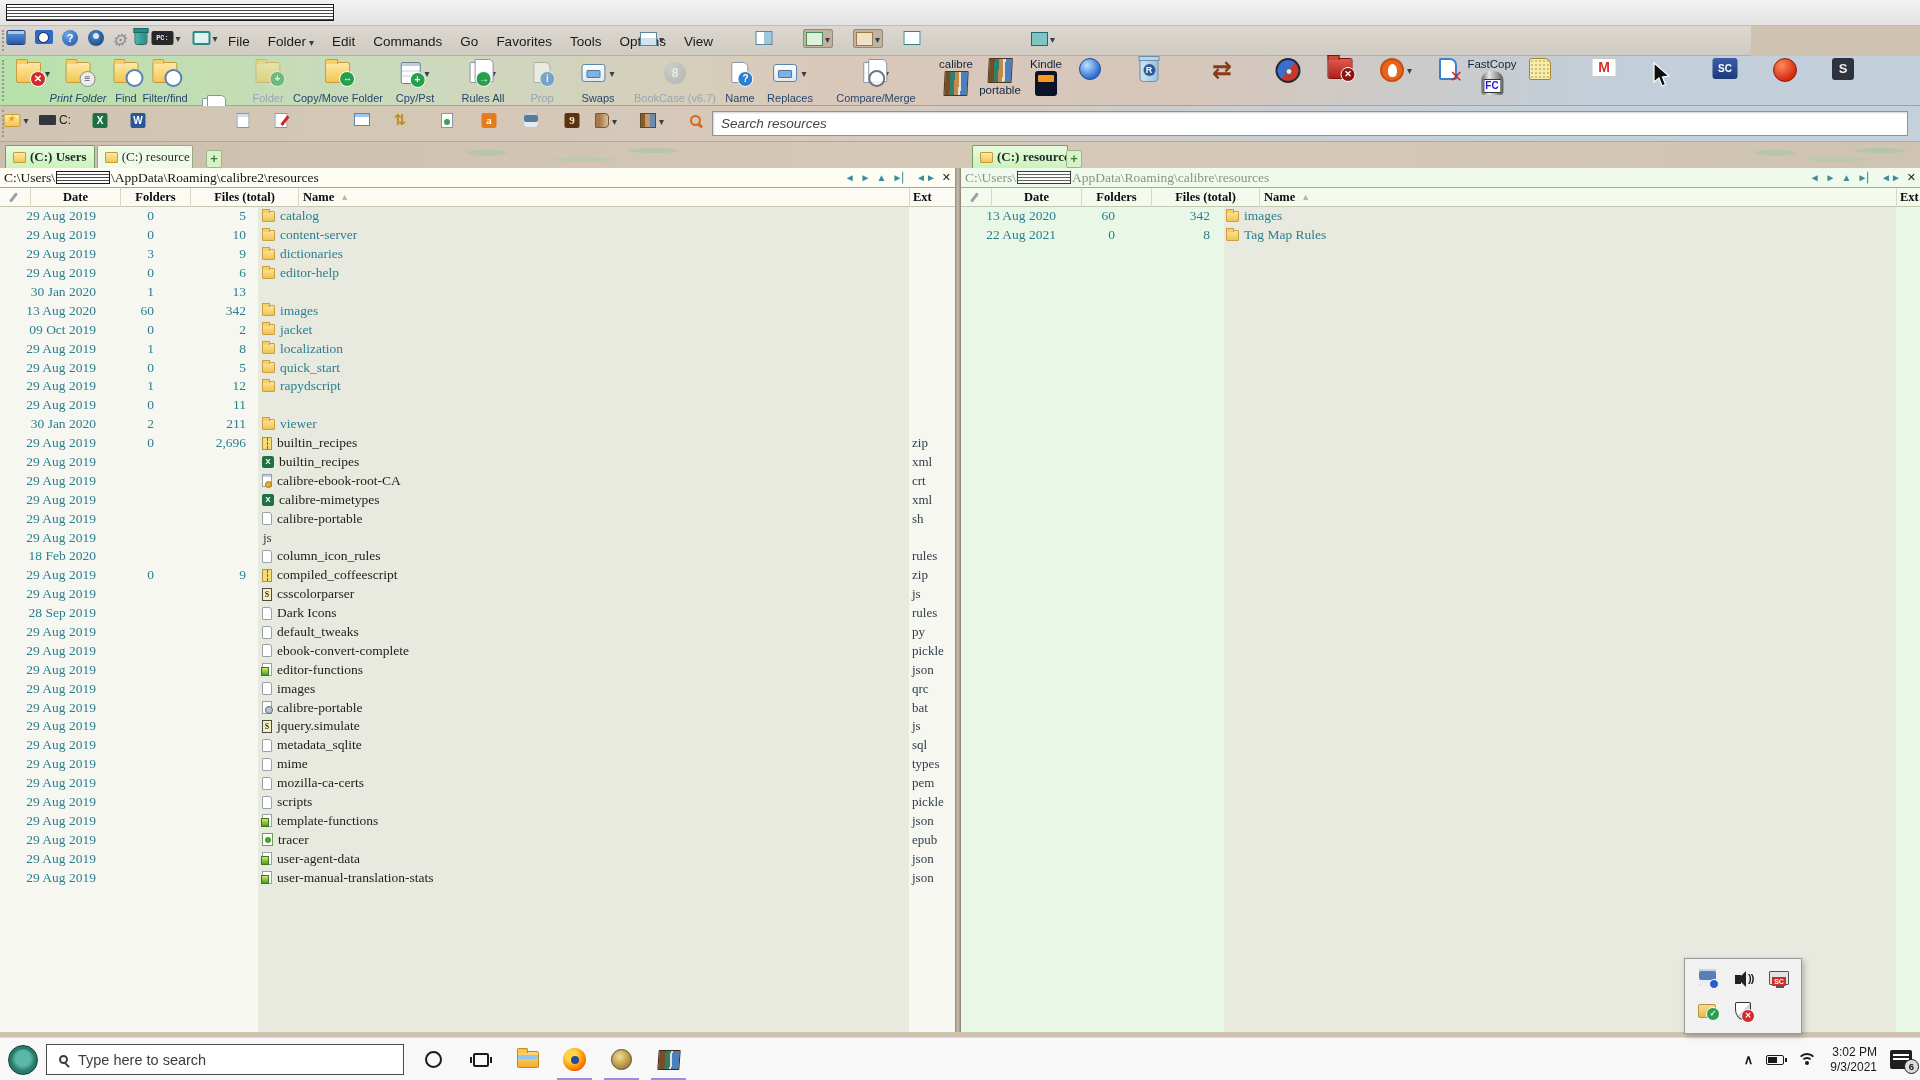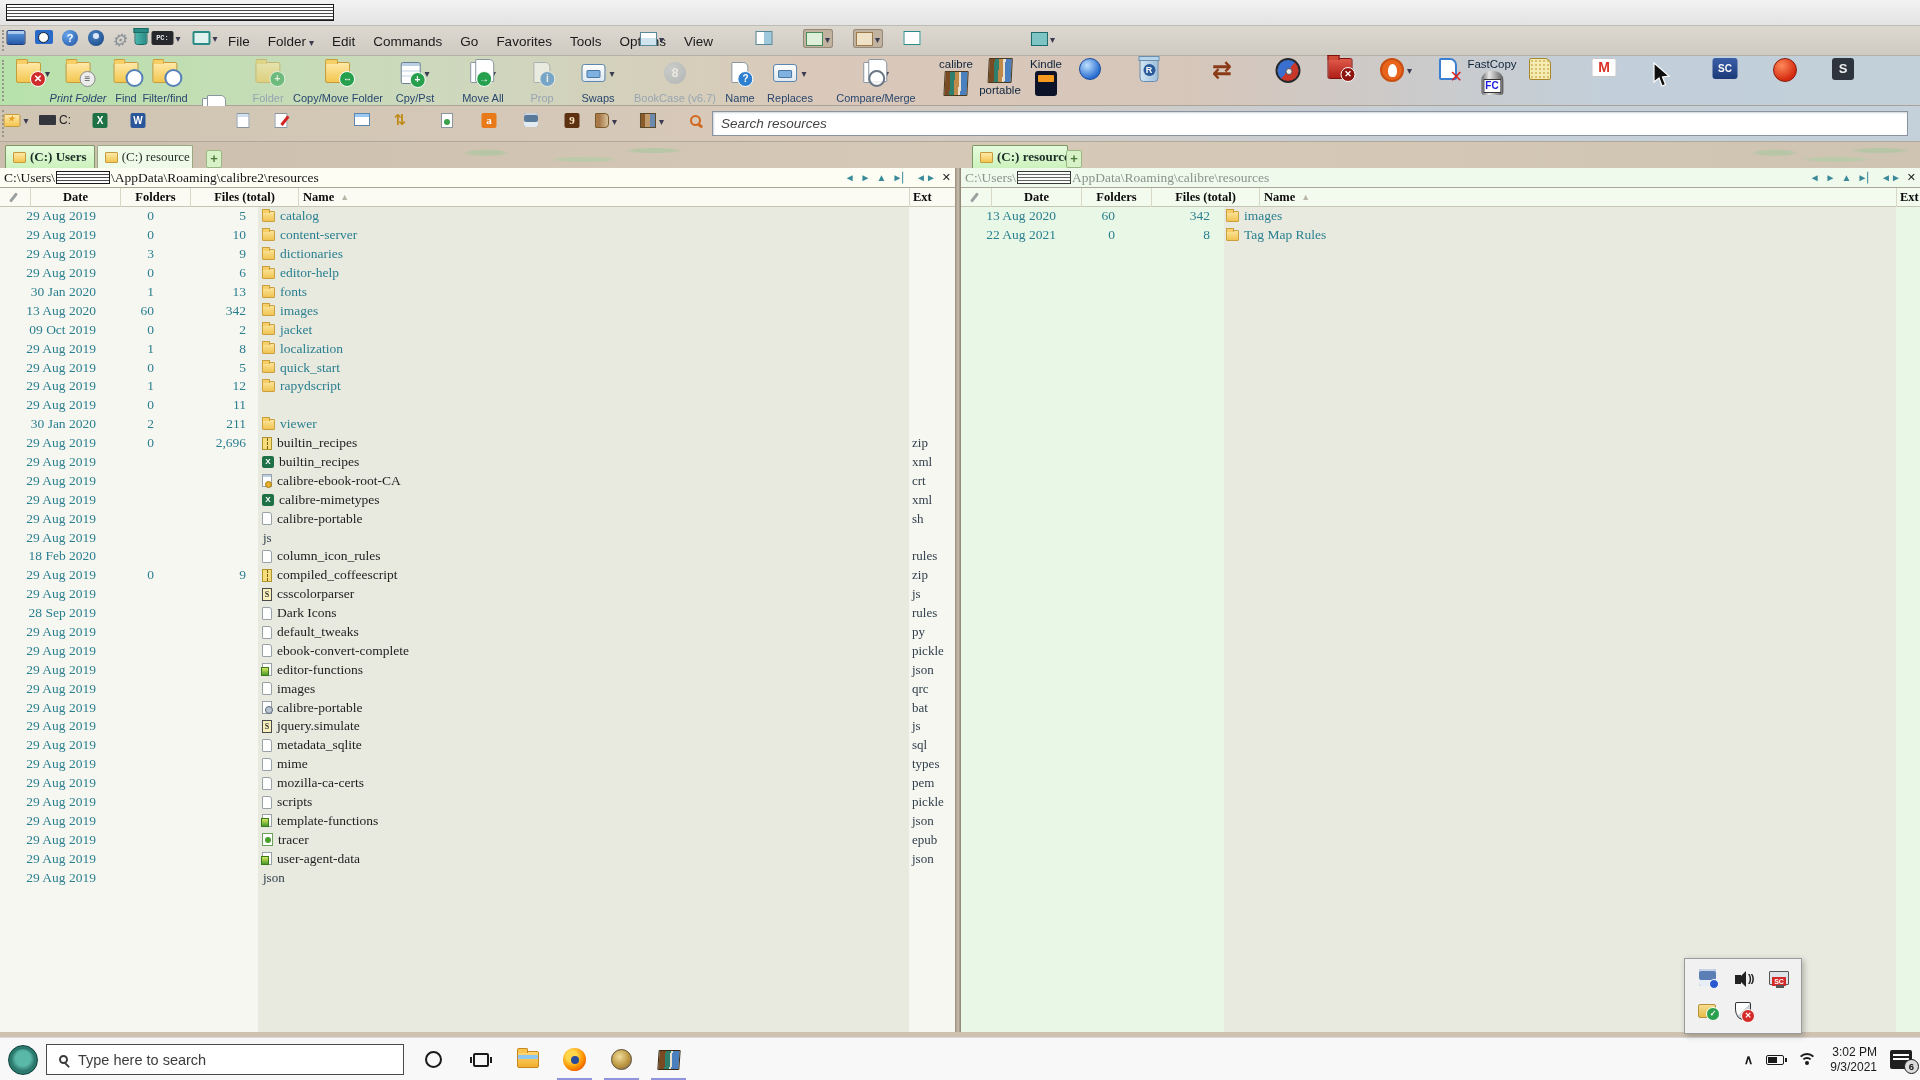--- a/index.html
+++ b/index.html
@@ -8,21 +8,21 @@
     font-family:"Liberation Sans",sans-serif;font-size:13px;color:#111}
 
   
   .titlebar{position:absolute;left:0;top:0;width:1920px;height:26px;background:linear-gradient(#f2f2f2,#e3e3e3);border-bottom:1px solid #bdbdb5}
   .redact{display:inline-block;background:repeating-linear-gradient(180deg,#fdfdfd 0 2px,#4a4a4a 2px 3px);border:1px solid #1a1a1a}
   .title-redact{position:absolute;left:6px;top:4px;width:328px;height:17px}
   .wctrls{position:absolute;right:4px;top:0;height:26px;display:flex}
   .wctrl{width:42px;height:26px;display:flex;align-items:center;justify-content:center;color:#7c3434;font-size:13px;font-weight:bold}
 
   
-  .menubar{position:absolute;left:0;top:26px;width:1920px;height:30px;background:linear-gradient(#dcd8d0,#cfcbc2);border-bottom:1px solid #b5b0a4}
+  .menubar{position:absolute;left:0;top:26px;width:1751px;height:30px;background:linear-gradient(#dcd8d0,#cfcbc2);border-bottom:1px solid #b5b0a4}
   .grip{position:absolute;left:2px;top:4px;bottom:4px;width:4px;border-left:2px dotted #9a958a}
   .mb-ico{position:absolute;top:4px;transform:translateX(-50%);display:flex;align-items:center;gap:2px}
   .menus{position:absolute;left:228px;top:0;height:30px;display:flex;align-items:center;gap:18px;font-size:13.5px;color:#1a1a1a}
   .menu-item{display:flex;align-items:center;gap:3px;cursor:default}
   .caret::after{content:"▾";font-size:10px;color:#3a3a50}
   .vt-wrap{position:absolute;top:3px;transform:translateX(-50%);display:flex;align-items:center;gap:2px;padding:2px 3px;border-radius:3px}
   .vt-wrap.pressed{background:#c2b2a0;box-shadow:inset 0 0 0 1px #95897a}
   .vt{display:inline-block;width:17px;height:14px;border:1px solid #58889a;background:#eef6f8}
   .v-grid{background:linear-gradient(#fff 45%,#cfe4ee 45%)}
   .v-cols{background:linear-gradient(90deg,#fff 48%,#9ec8dc 48%)}
@@ -468,21 +468,21 @@
             <span class="caret"></span>
           </span>
           <span class="lbl">Cpy/Pst</span>
         </div>
 
         <div class="tbtn" style="left: 483px;">
           <span class="irow">
             <i class="ico page pages bdg tb-pages-go"></i>
             <span class="caret"></span>
           </span>
-          <span class="lbl">Move All</span>
+          <span class="lbl">Rules All</span>
         </div>
 
         <div class="tbtn disabled" style="left: 542px;">
           <span class="irow">
             <i class="ico page bdg tb-page-info"></i>
           </span>
           <span class="lbl">Prop</span>
         </div>
 
         <div class="tbtn" style="left: 598px;">
@@ -845,24 +845,20 @@
             <span>editor-help</span>
           </span>
           <span class="cext"></span>
         </div>
 
         <div class="row folder">
           <span class="cnum">30 Jan 2020</span>
           <span class="cnum">1</span>
           <span class="cnum">13</span>
           <span></span>
-          <span class="cname">
-            <i class="fic ic-folder"></i>
-            <span>fonts</span>
-          </span>
           <span class="cext"></span>
         </div>
 
         <div class="row folder">
           <span class="cnum">13 Aug 2020</span>
           <span class="cnum">60</span>
           <span class="cnum">342</span>
           <span></span>
           <span class="cname">
             <i class="fic ic-folder"></i>
@@ -1209,20 +1205,24 @@
             <span>user-agent-data</span>
           </span>
           <span class="cext">json</span>
         </div>
 
         <div class="row">
           <span class="cnum">29 Aug 2019</span>
           <span class="cnum"></span>
           <span class="cnum"></span>
           <span></span>
+          <span class="cname">
+            <i class="fic ic-json"></i>
+            <span>user-manual-translation-stats</span>
+          </span>
           <span class="cext">json</span>
         </div>
       </div>
   </div>
 
   <div class="divider"></div>
 
   <div class="pane right">
     <div class="pathbar">
       <span>C:\Users\</span>

